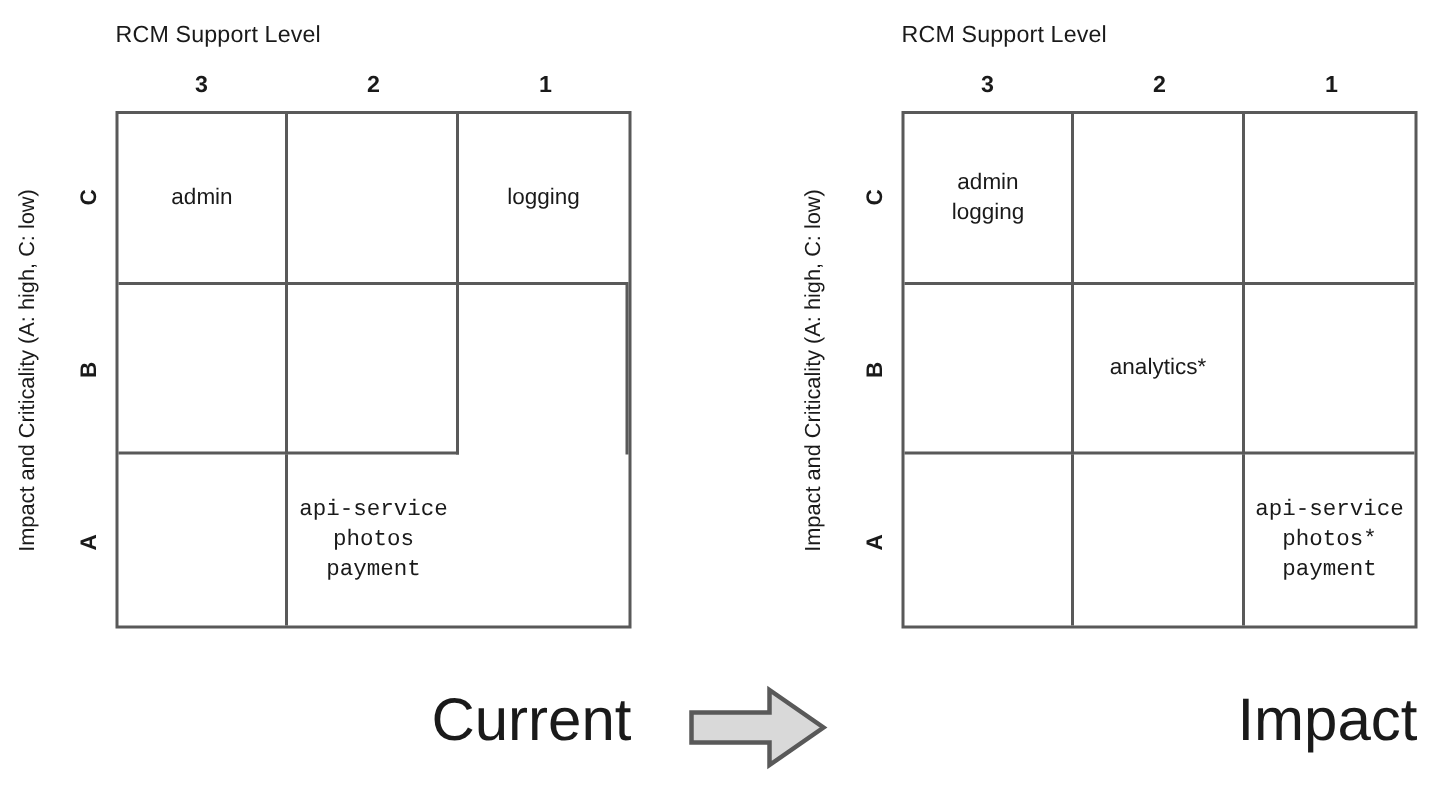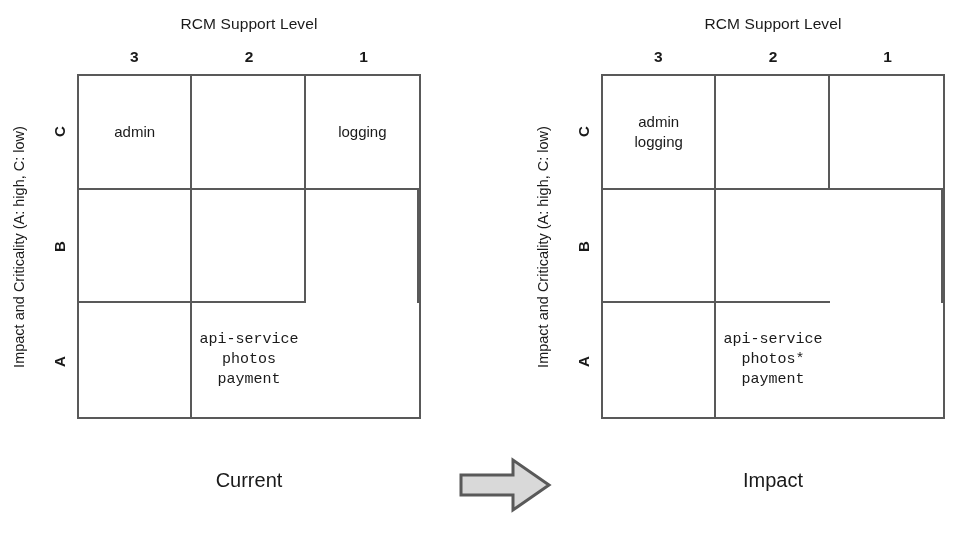--- a/index.html
+++ b/index.html
@@ -21,21 +21,20 @@
     top: 0;
     height: 540px;
   }
   .panel-left  { left: 0px;   width: 440px; }
   .panel-right { left: 524px; width: 436px; }
 
   
   .col-axis-title {
     position: absolute;
     top: 14px;
-    text-align: center;
     font-size: 15.5px;
     line-height: 20px;
     letter-spacing: 0.1px;
     white-space: nowrap;
   }
   .panel-left  .col-axis-title { left: 77px;  width: 344px; }
   .panel-right .col-axis-title { left: 77px;  width: 344px; }
 
   
   .col-headers {
@@ -124,23 +123,23 @@
     white-space: pre-line;
   }
   .cell.last-col { border-right: none; }
   .cell.last-row { border-bottom: none; font-family: Liberation Mono, monospace; }
 
   
   .caption {
     position: absolute;
     top: 458px;
     height: 44px;
-    font-size: 20px;
+    font-size: 40px;
     line-height: 44px;
-    text-align: center;
+    text-align: right;
   }
   .panel-left  .caption { left: 77px;  width: 344px; }
 
   
   .arrow {
     position: absolute;
     left: 455px;
     top: 455px;
     width: 100px;
     height: 60px;
@@ -224,20 +223,21 @@
         <span>A</span>
       </div>
   </div>
 
   <div class="grid" style="left:601px;">
     <div class="cell">admin
 logging</div>
     <div class="cell"></div>
     <div class="cell last-col"></div>
     <div class="cell"></div>
+    <div class="cell">analytics*</div>
     <div class="cell last-col"></div>
     <div class="cell last-row"></div>
     <div class="cell last-row"></div>
     <div class="cell last-row last-col">api-service
 photos*
 payment</div>
   </div>
 
   <div class="caption" style="left:601px;width:344px;">Impact</div>
 </div>

